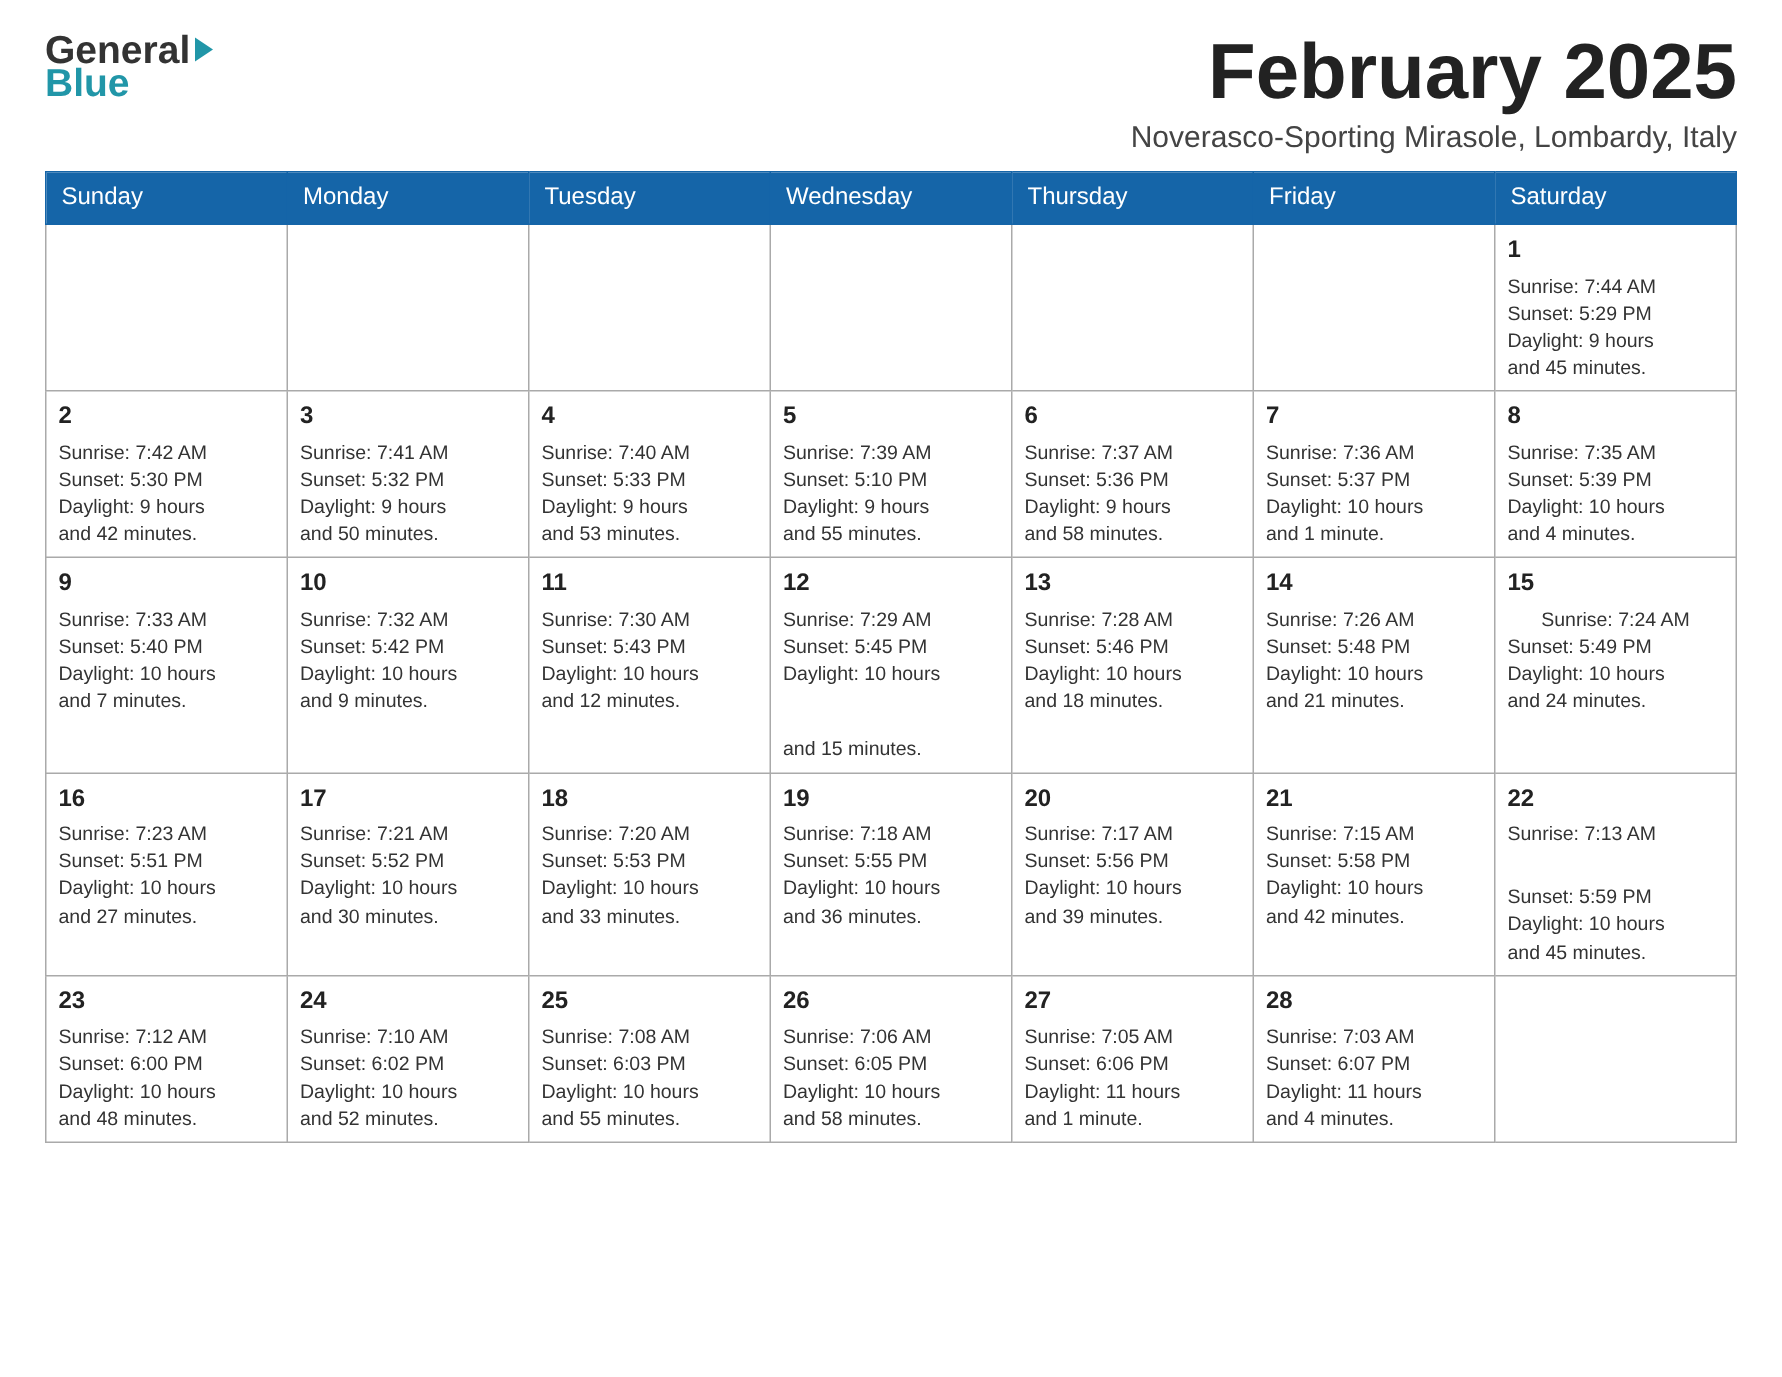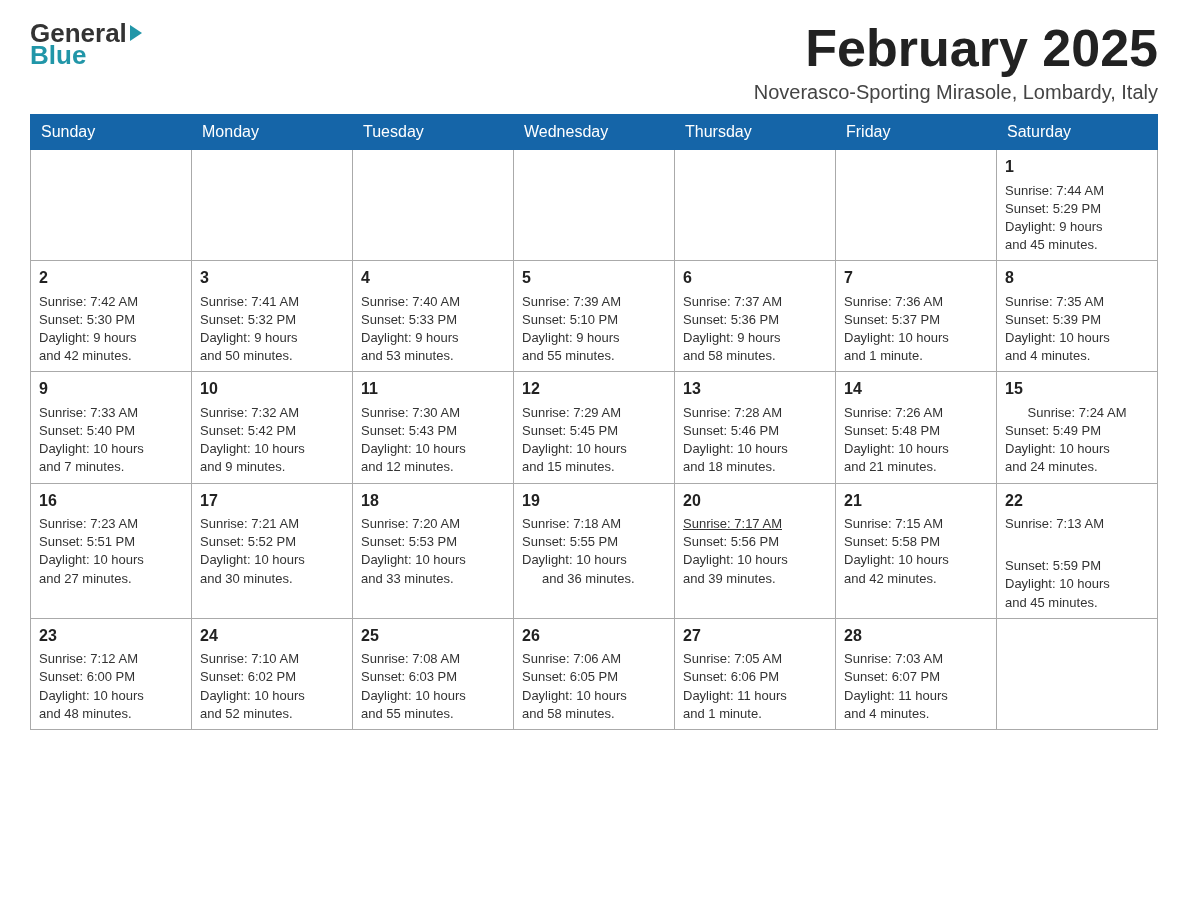--- a/index.html
+++ b/index.html
@@ -212,21 +212,21 @@
           <span style="display: block;">Sunrise: 7:30 AM</span>
           <span style="display: block;">Sunset: 5:43 PM</span>
           <span style="display: block;">Daylight: 10 hours</span>
           <span style="display: block;">and 12 minutes.</span>
         </td>
         <td>
           <span class="day-num">12</span>
           <span style="display: block;">Sunrise: 7:29 AM</span>
           <span style="display: block;">Sunset: 5:45 PM</span>
           <span style="display: block;">Daylight: 10 hours</span>
-          <span style="display: block;">and 15 minutes.</span>
+          <span style="display: block; margin-top: 32px;">and 15 minutes.</span>
         </td>
         <td>
           <span class="day-num">13</span>
           <span style="display: block;">Sunrise: 7:28 AM</span>
           <span style="display: block;">Sunset: 5:46 PM</span>
           <span style="display: block;">Daylight: 10 hours</span>
           <span style="display: block;">and 18 minutes.</span>
         </td>
         <td>
           <span class="day-num">14</span>
@@ -263,25 +263,25 @@
           <span style="display: block;">Sunrise: 7:20 AM</span>
           <span style="display: block;">Sunset: 5:53 PM</span>
           <span style="display: block;">Daylight: 10 hours</span>
           <span style="display: block;">and 33 minutes.</span>
         </td>
         <td>
           <span class="day-num">19</span>
           <span style="display: block;">Sunrise: 7:18 AM</span>
           <span style="display: block;">Sunset: 5:55 PM</span>
           <span style="display: block;">Daylight: 10 hours</span>
-          <span style="display: block; margin-left: 20px;">and 36 minutes.</span>
+          <span style="display: block;">and 36 minutes.</span>
         </td>
         <td>
           <span class="day-num">20</span>
-          <span style="display: block; text-decoration: underline;">Sunrise: 7:17 AM</span>
+          <span style="display: block;">Sunrise: 7:17 AM</span>
           <span style="display: block;">Sunset: 5:56 PM</span>
           <span style="display: block;">Daylight: 10 hours</span>
           <span style="display: block;">and 39 minutes.</span>
         </td>
         <td>
           <span class="day-num">21</span>
           <span style="display: block;">Sunrise: 7:15 AM</span>
           <span style="display: block;">Sunset: 5:58 PM</span>
           <span style="display: block;">Daylight: 10 hours</span>
           <span style="display: block;">and 42 minutes.</span>

